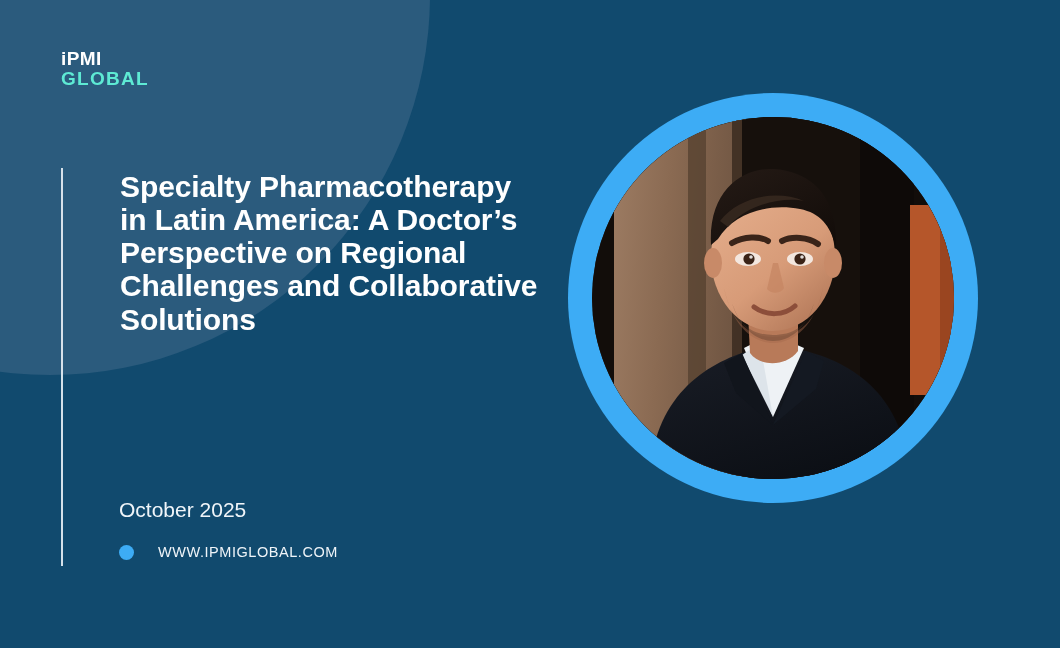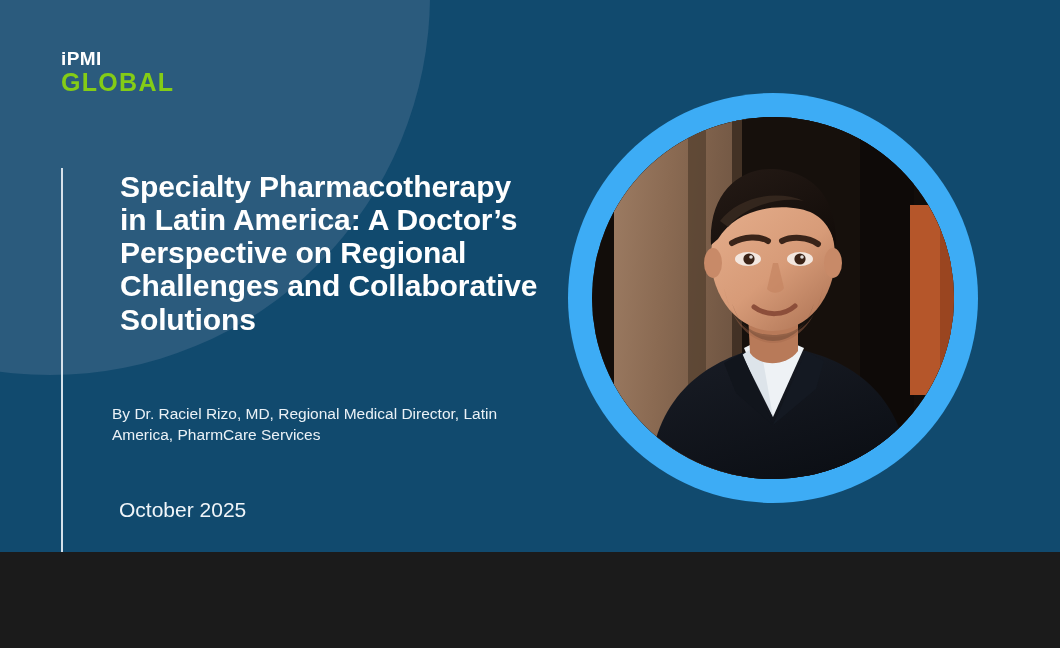--- a/index.html
+++ b/index.html
@@ -8,21 +8,21 @@
     padding: 0;
     background: #1b1b1b;
   }
   body {
     font-family: "Liberation Sans", sans-serif;
   }
 
   .cover {
     position: relative;
     width: 1060px;
-    height: 552px;
+    height: 648px;
     overflow: hidden;
     background: #114A6E;
   }
 
   
   .bg-circle {
     position: absolute;
     left: -330px;
     top: -385px;
     width: 760px;
@@ -41,22 +41,22 @@
   }
   .logo-top {
     display: block;
     color: #FFFFFF;
     font-size: 19px;
     font-weight: bold;
     letter-spacing: 0.4px;
   }
   .logo-bottom {
     display: block;
-    color: #84cc16;
-    font-size: 25px;
+    color: #5eead4;
+    font-size: 19px;
     font-weight: bold;
     letter-spacing: 1.3px;
   }
 
   
   .accent-rule {
     position: absolute;
     left: 61px;
     top: 168px;
     width: 2px;
@@ -156,22 +156,25 @@
 
   <div class="logo">
     <span class="logo-top">iPMI</span>
     <span class="logo-bottom">GLOBAL</span>
   </div>
 
   <div class="accent-rule"></div>
 
   <div class="text-block">
     <h1 class="headline">Specialty Pharmacotherapy in Latin America: A Doctor’s Perspective on Regional Challenges and Collaborative Solutions</h1>
-    <p class="byline">By Dr. Raciel Rizo, MD, Regional Medical Director, Latin America, PharmCare Services</p>
     <p class="date">October 2025</p>
+    <div class="site-row">
+      <span class="site-dot"></span>
+      <span class="site-url">WWW.IPMIGLOBAL.COM</span>
+    </div>
   </div>
 
   <div class="portrait-wrap">
     <div class="portrait">
       <svg viewBox="0 0 362 362" preserveAspectRatio="xMidYMid slice">
         <defs>
           <linearGradient id="wallG" x1="0" y1="0" x2="1" y2="0.2">
             <stop offset="0" stop-color="#9d7c63"></stop>
             <stop offset="0.45" stop-color="#8a6a52"></stop>
             <stop offset="1" stop-color="#6f5542"></stop>

